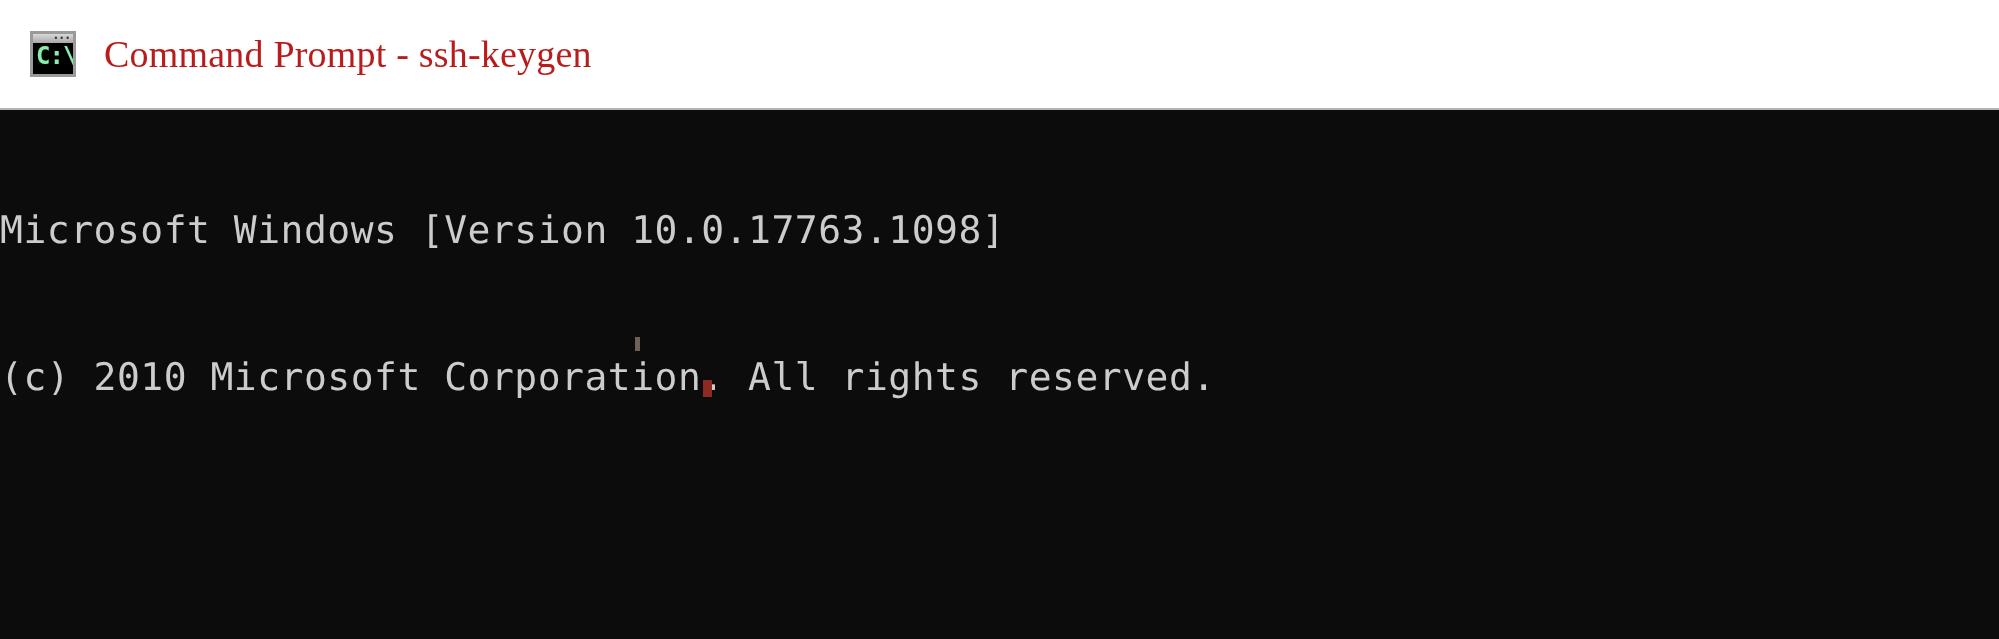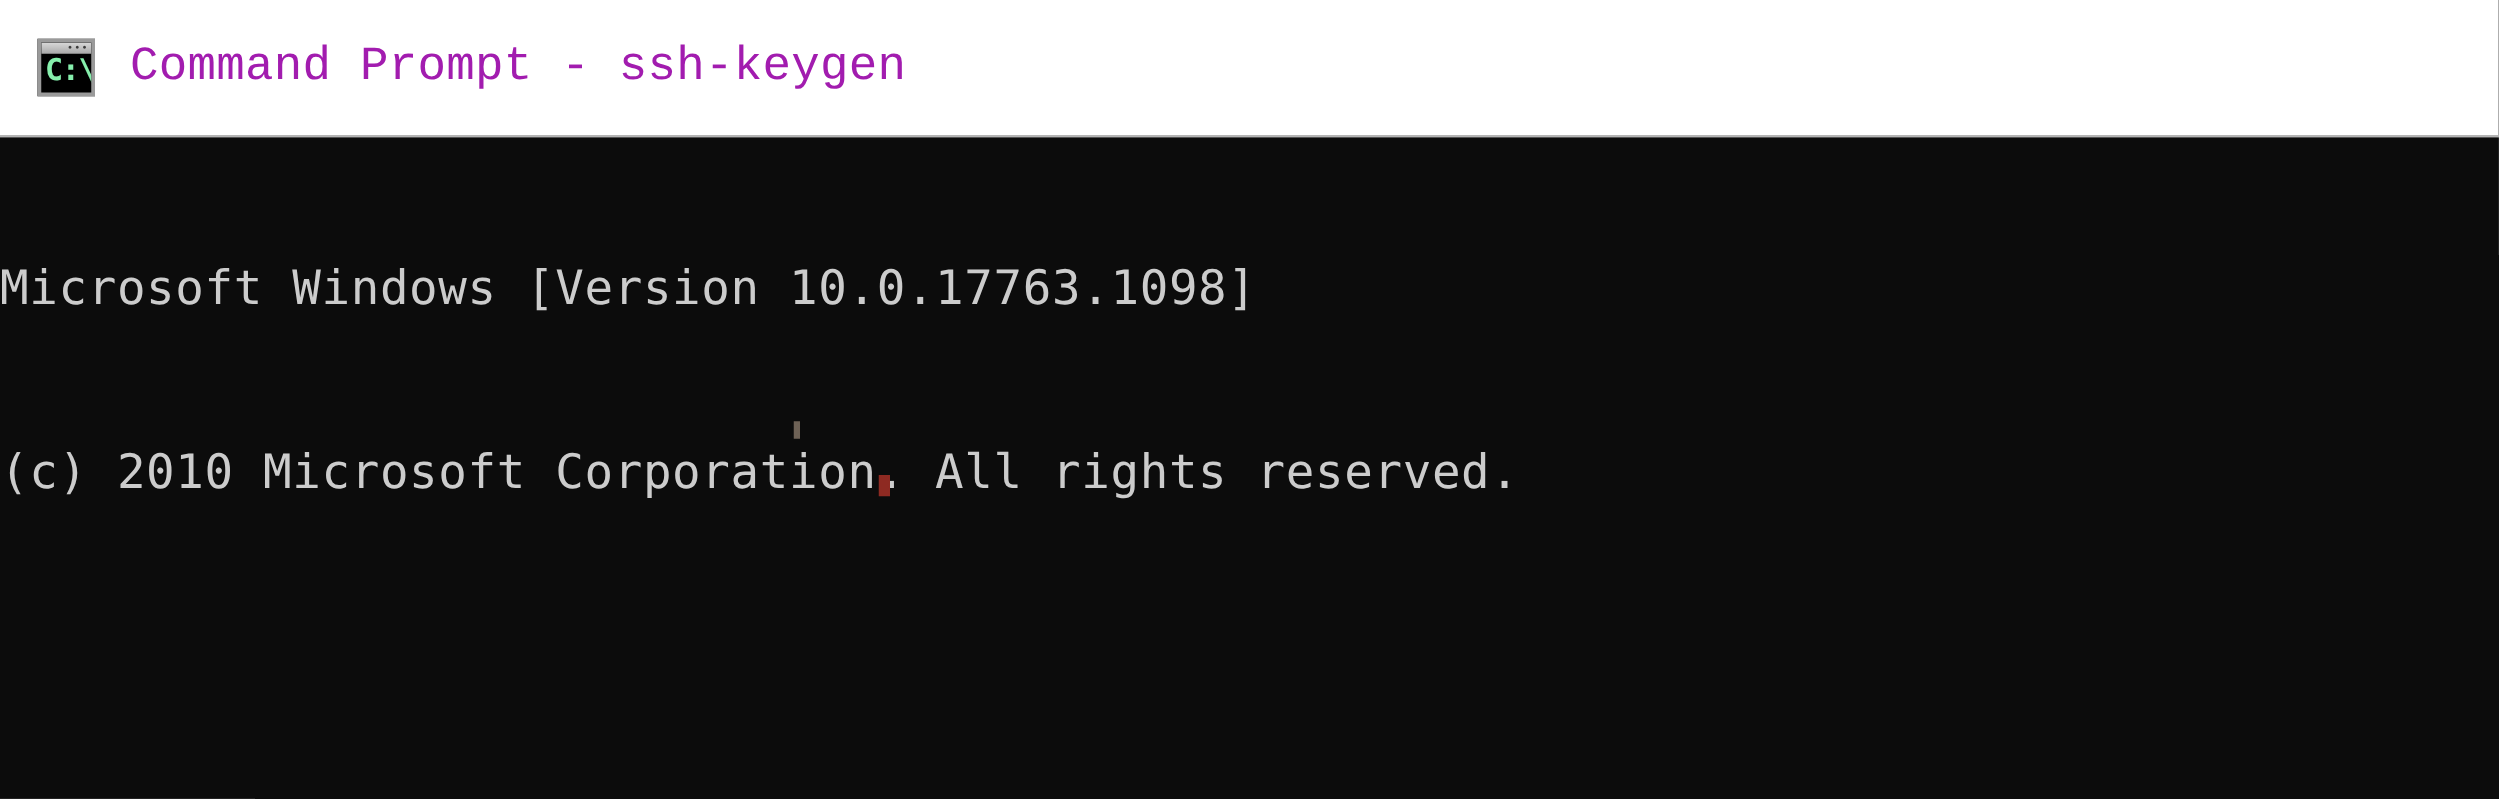--- a/index.html
+++ b/index.html
@@ -71,24 +71,24 @@
     color: #86efac;
     font-family: "DejaVu Sans Mono", monospace;
     font-size: 24px;
     line-height: 19px;
     font-weight: bold;
     letter-spacing: -1px;
     white-space: nowrap;
   }
 
   #title-text {
-    font-family: Liberation Mono, monospace;
+    font-family: Liberation Serif, serif;
     font-size: 38px;
     line-height: 44px;
-    color: #a21caf;
+    color: #b91c1c;
     letter-spacing: 0.2px;
     white-space: nowrap;
     font-weight: 400;
   }
 
   
   #console {
     position: relative;
     flex: 1 1 auto;
     background: #0c0c0c;

